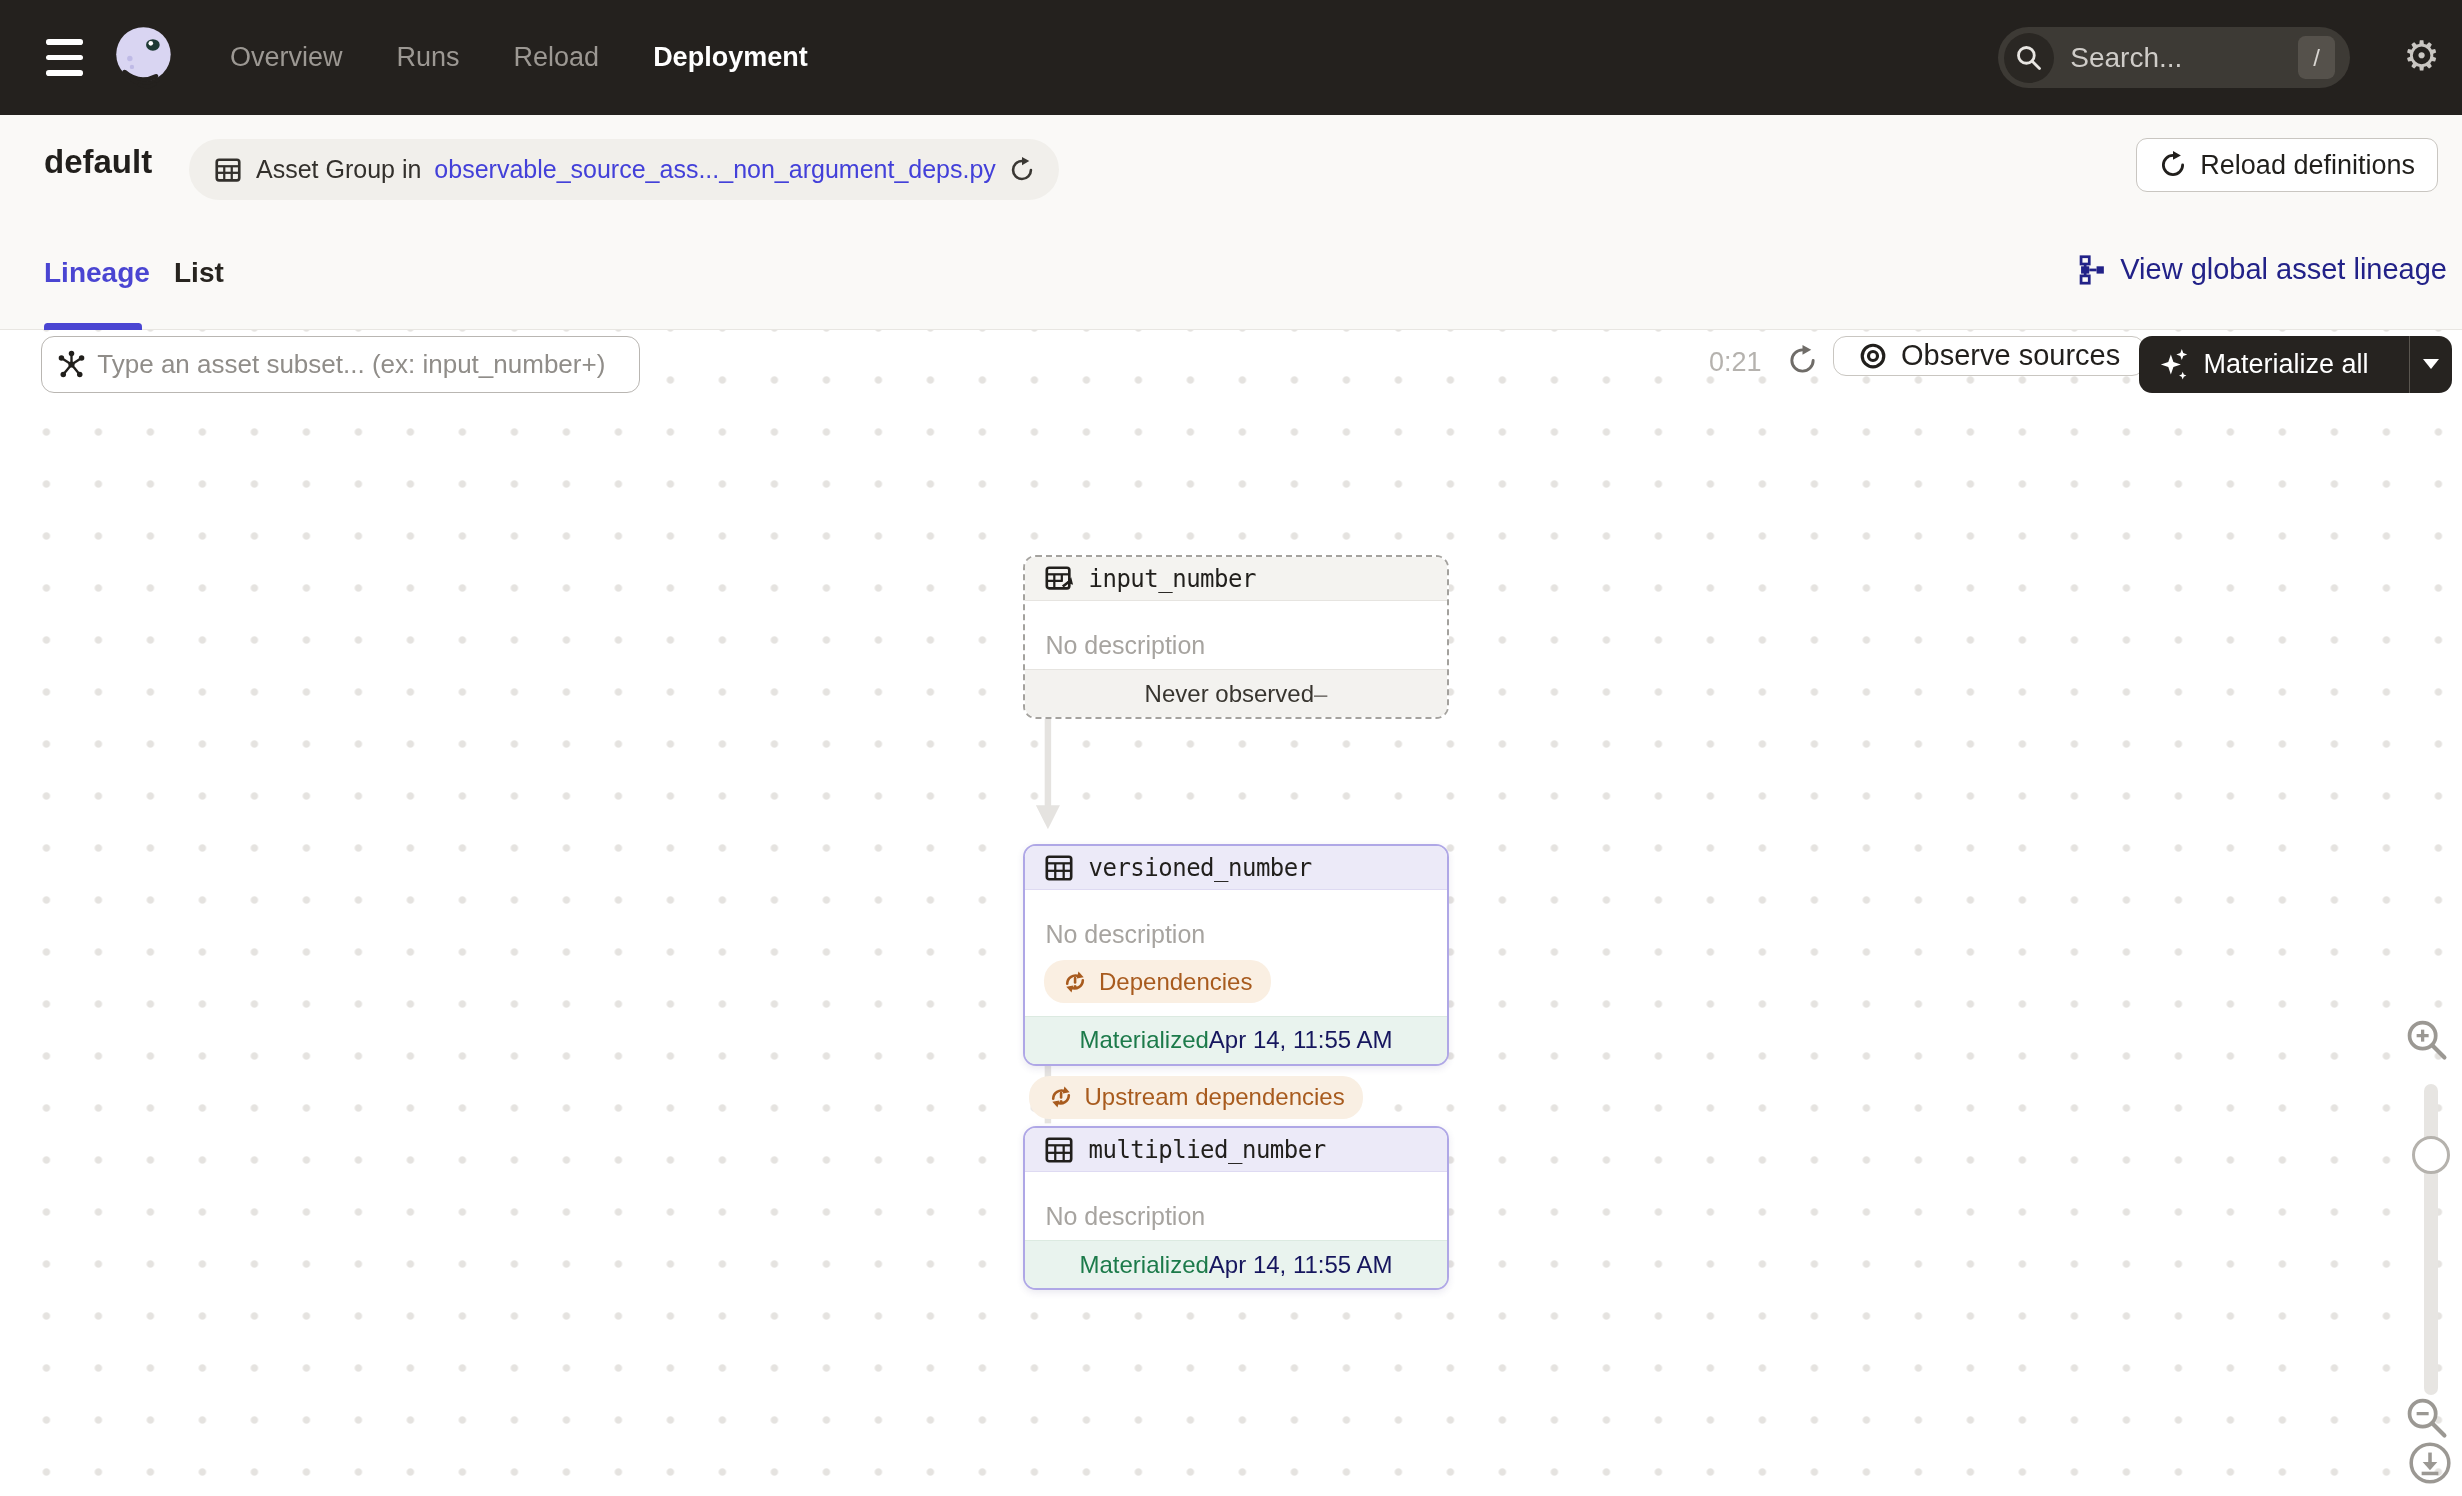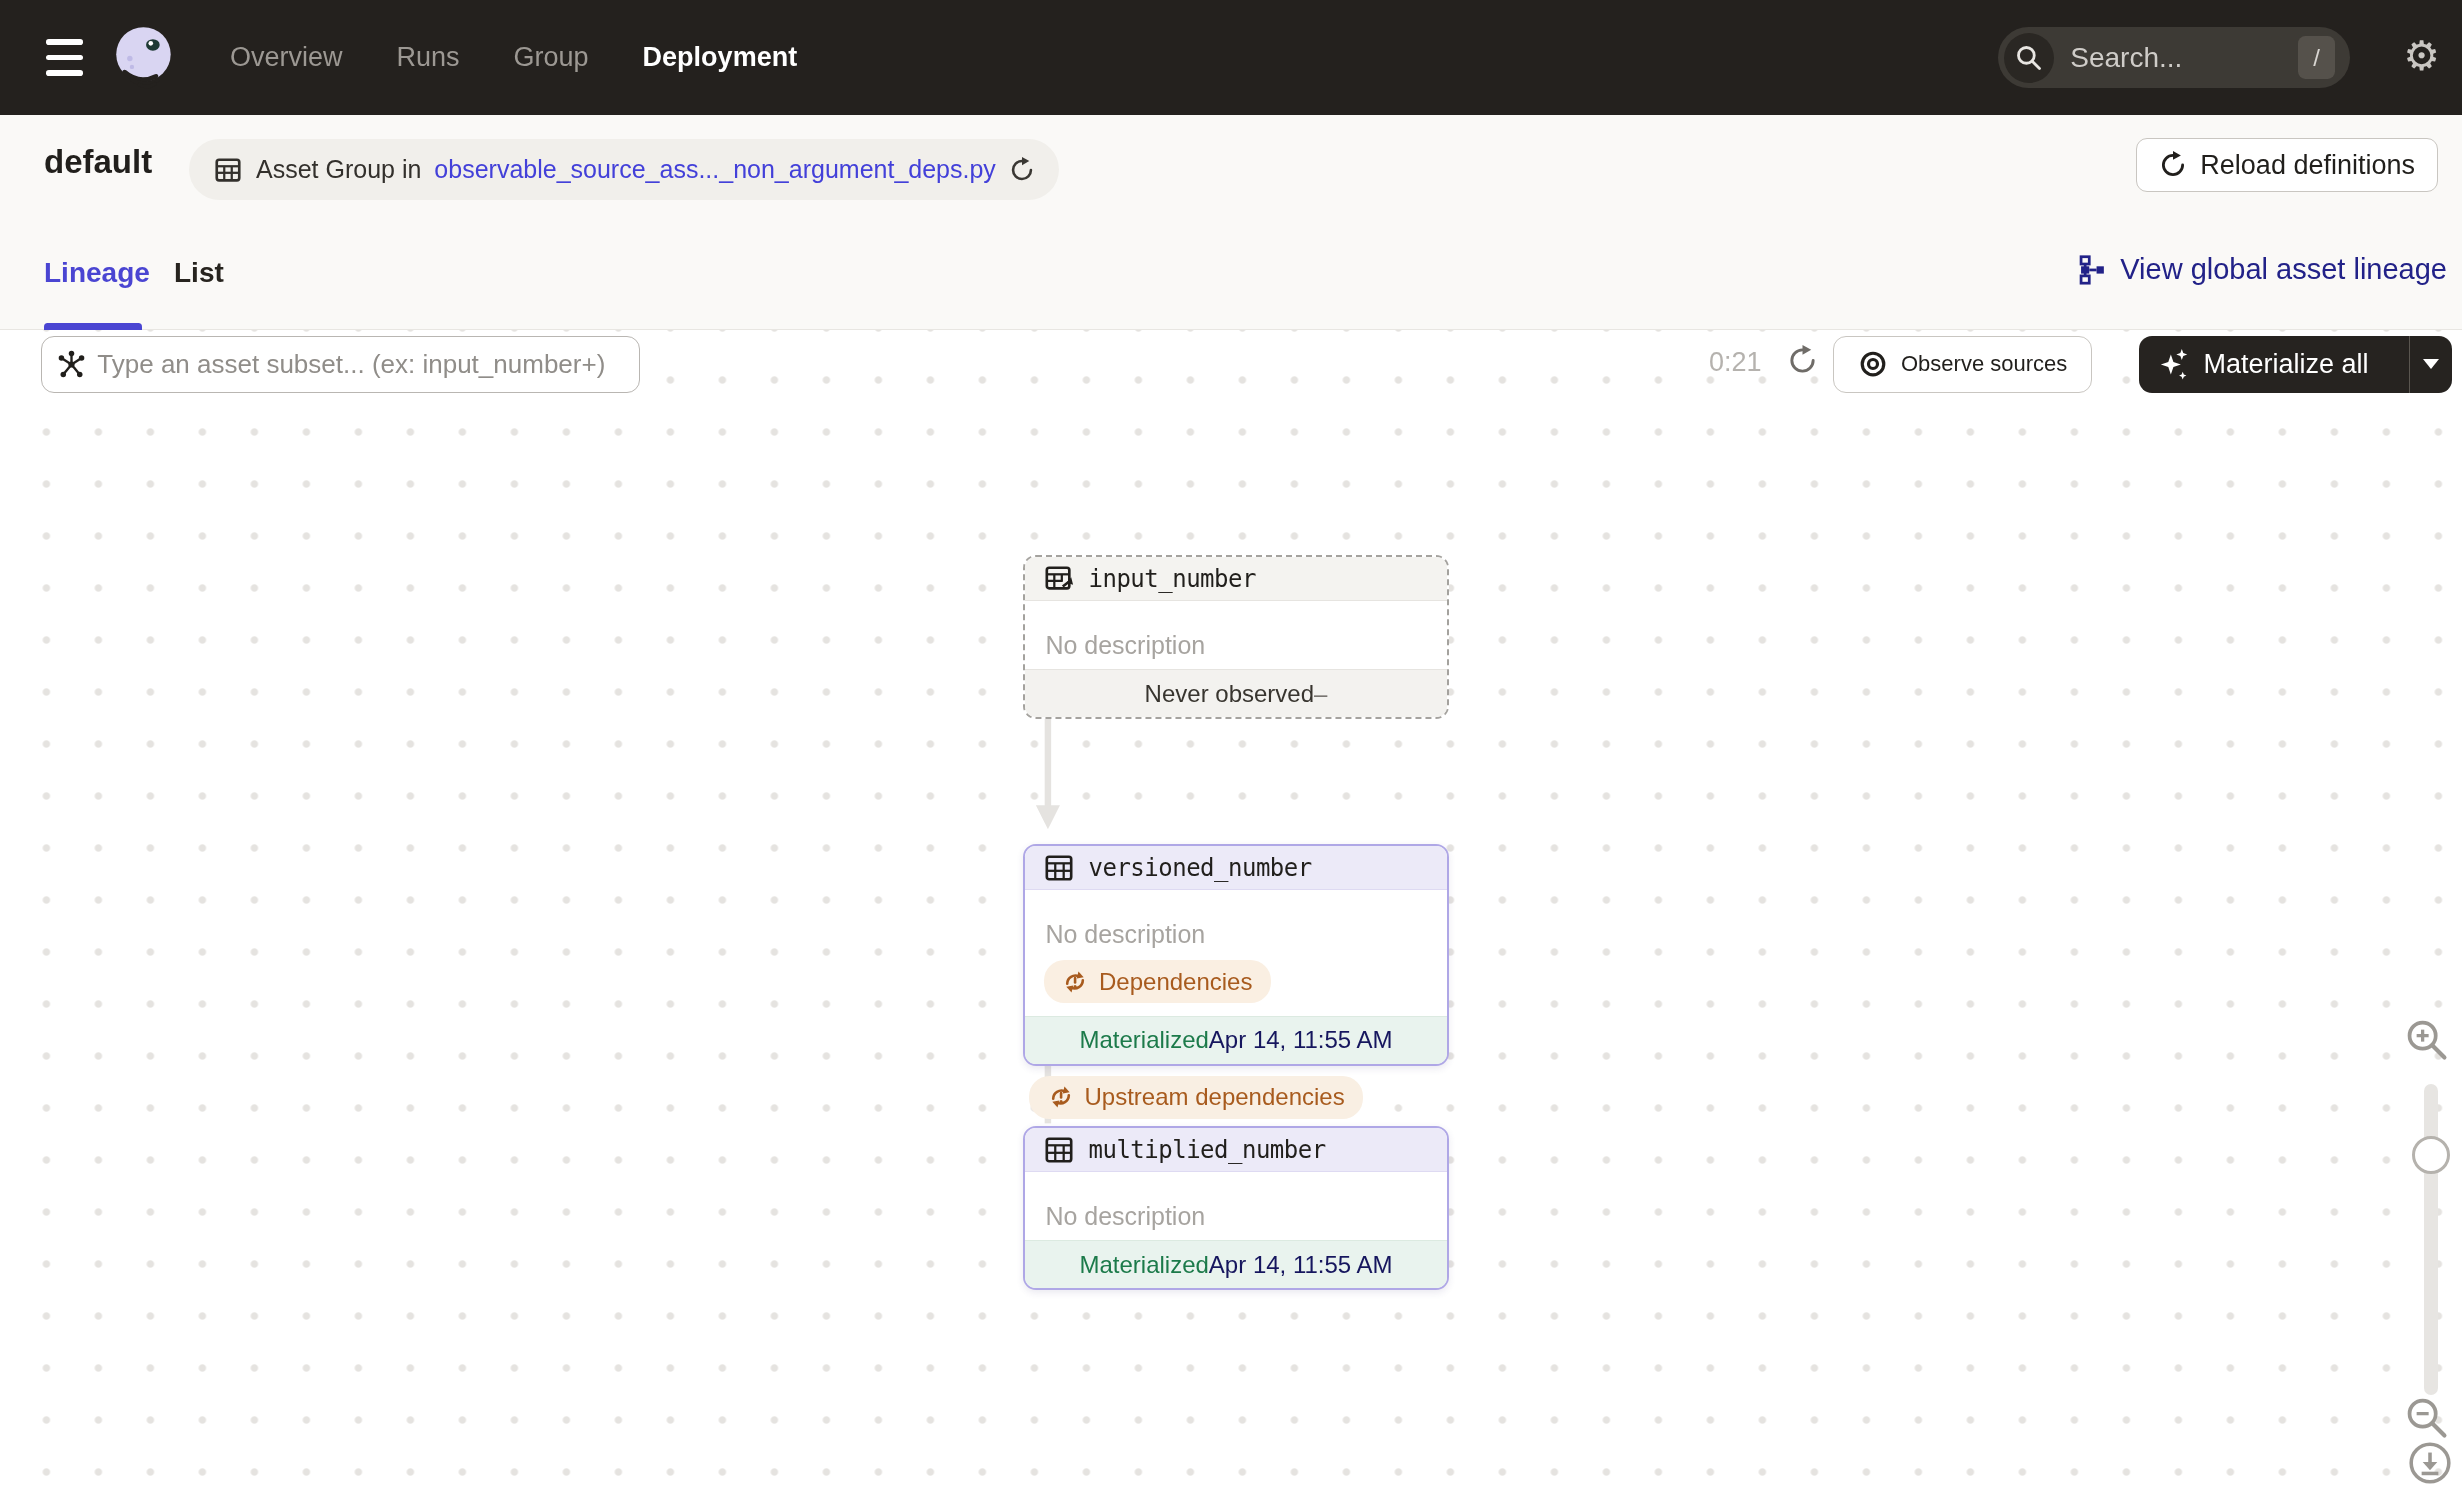--- a/index.html
+++ b/index.html
@@ -40,21 +40,21 @@
 
   
   .canvas { position:absolute; left:0; top:330px; width:2462px; height:1166px; background:#FFFFFF;
     background-image:radial-gradient(circle,#E5E3E0 3.2px,transparent 4.2px); background-size:52px 52px; background-position:20.4px 24px; }
 
   .filter-box { position:absolute; left:41px; top:5.6px; width:599px; height:57px; background:#FFFFFF; border:1.9px solid #B9B6B2; border-radius:13px; display:flex; align-items:center; padding:0 13px; gap:9.3px; overflow:hidden; }
   .filter-box input { border:none; outline:none; font-size:26px; color:#211F1C; width:518px; font-family:"Liberation Sans","DejaVu Sans",sans-serif; }
   .filter-box input::placeholder { color:#908D89; }
   .elapsed { position:absolute; left:1709px; top:16.7px; font-size:27px; color:#B5B2AE; }
   .refresh-mini { position:absolute; left:1787px; top:15px; color:#6F6C68; cursor:pointer; }
-  .observe-btn { position:absolute; left:1833px; top:5.6px; height:57px; background:#FFFFFF; border:1.9px solid #C9C6C1; border-radius:13px; display:flex; align-items:center; gap:13px; padding:0 24px; font-size:22px; font-weight:500; color:#211F1C; cursor:pointer; }
+  .observe-btn { position:absolute; left:1833px; top:5.6px; height:40px; background:#FFFFFF; border:1.9px solid #C9C6C1; border-radius:13px; display:flex; align-items:center; gap:13px; padding:0 24px; font-size:29px; font-weight:500; color:#211F1C; cursor:pointer; }
   .materialize-btn { position:absolute; left:2139px; top:5.6px; height:57px; width:313px; background:#262320; border-radius:13px; display:flex; align-items:center; color:#FFFFFF; font-size:27px; font-weight:500; cursor:pointer; }
   .materialize-main { display:flex; align-items:center; gap:13px; padding-left:20.4px; flex:1; }
   .materialize-split { border-left:0.9px solid #5A5650; align-self:stretch; width:43px; display:flex; align-items:center; justify-content:center; }
   .caret-down { width:0; height:0; border-left:8.3px solid transparent; border-right:8.3px solid transparent; border-top:10.2px solid #FFFFFF; }
 
   
   .node { position:absolute; width:426px; background:#FFFFFF; border-radius:13px; font-size:25px; }
   .node.source { border:2.8px dashed #A4A29E; }
   .node.asset  { border:2.8px solid #AFA7E6; box-shadow:0 2.8px 7.4px rgba(60,50,120,.10); }
   .node-header { display:flex; align-items:center; gap:15px; height:44px; padding:0 18.5px; border-bottom:0.9px solid #E6E4E0; border-radius:10.2px 10.2px 0 0; font-family:"DejaVu Sans Mono","Liberation Mono",monospace; font-size:24px; color:#211F1C; letter-spacing:-0.5px; }
@@ -94,21 +94,21 @@
       <path d="M27 58 q8 4 15 -1" stroke="#24211E" stroke-width="3.5" fill="none" stroke-linecap="round"></path>
       <ellipse cx="40" cy="20" rx="6.5" ry="5.5" fill="#1E3A34"></ellipse>
       <circle cx="38" cy="18.5" r="2.2" fill="#FFFFFF"></circle>
       <circle cx="18" cy="33" r="2.6" fill="#BFBAE6"></circle>
       <circle cx="20" cy="41" r="2.1" fill="#BFBAE6"></circle>
     </svg>
   </div>
   <div class="nav-items">
     <div class="nav-item">Overview</div>
     <div class="nav-item">Runs</div>
-    <div class="nav-item">Group</div>
+    <div class="nav-item">Reload</div>
     <div class="nav-item active">Deployment</div>
   </div>
   <div class="search-pill">
     <div class="search-circle">
       <svg width="28" height="28" viewBox="0 0 32 32">
           <circle cx="13" cy="13" r="9" stroke="#E8E6E2" stroke-width="3.2" fill="none"></circle>
           <line x1="20" y1="20" x2="28" y2="28" stroke="#E8E6E2" stroke-width="3.2" stroke-linecap="round"></line>
         </svg>
     </div>
     <input type="text" placeholder="Search..." style="">

